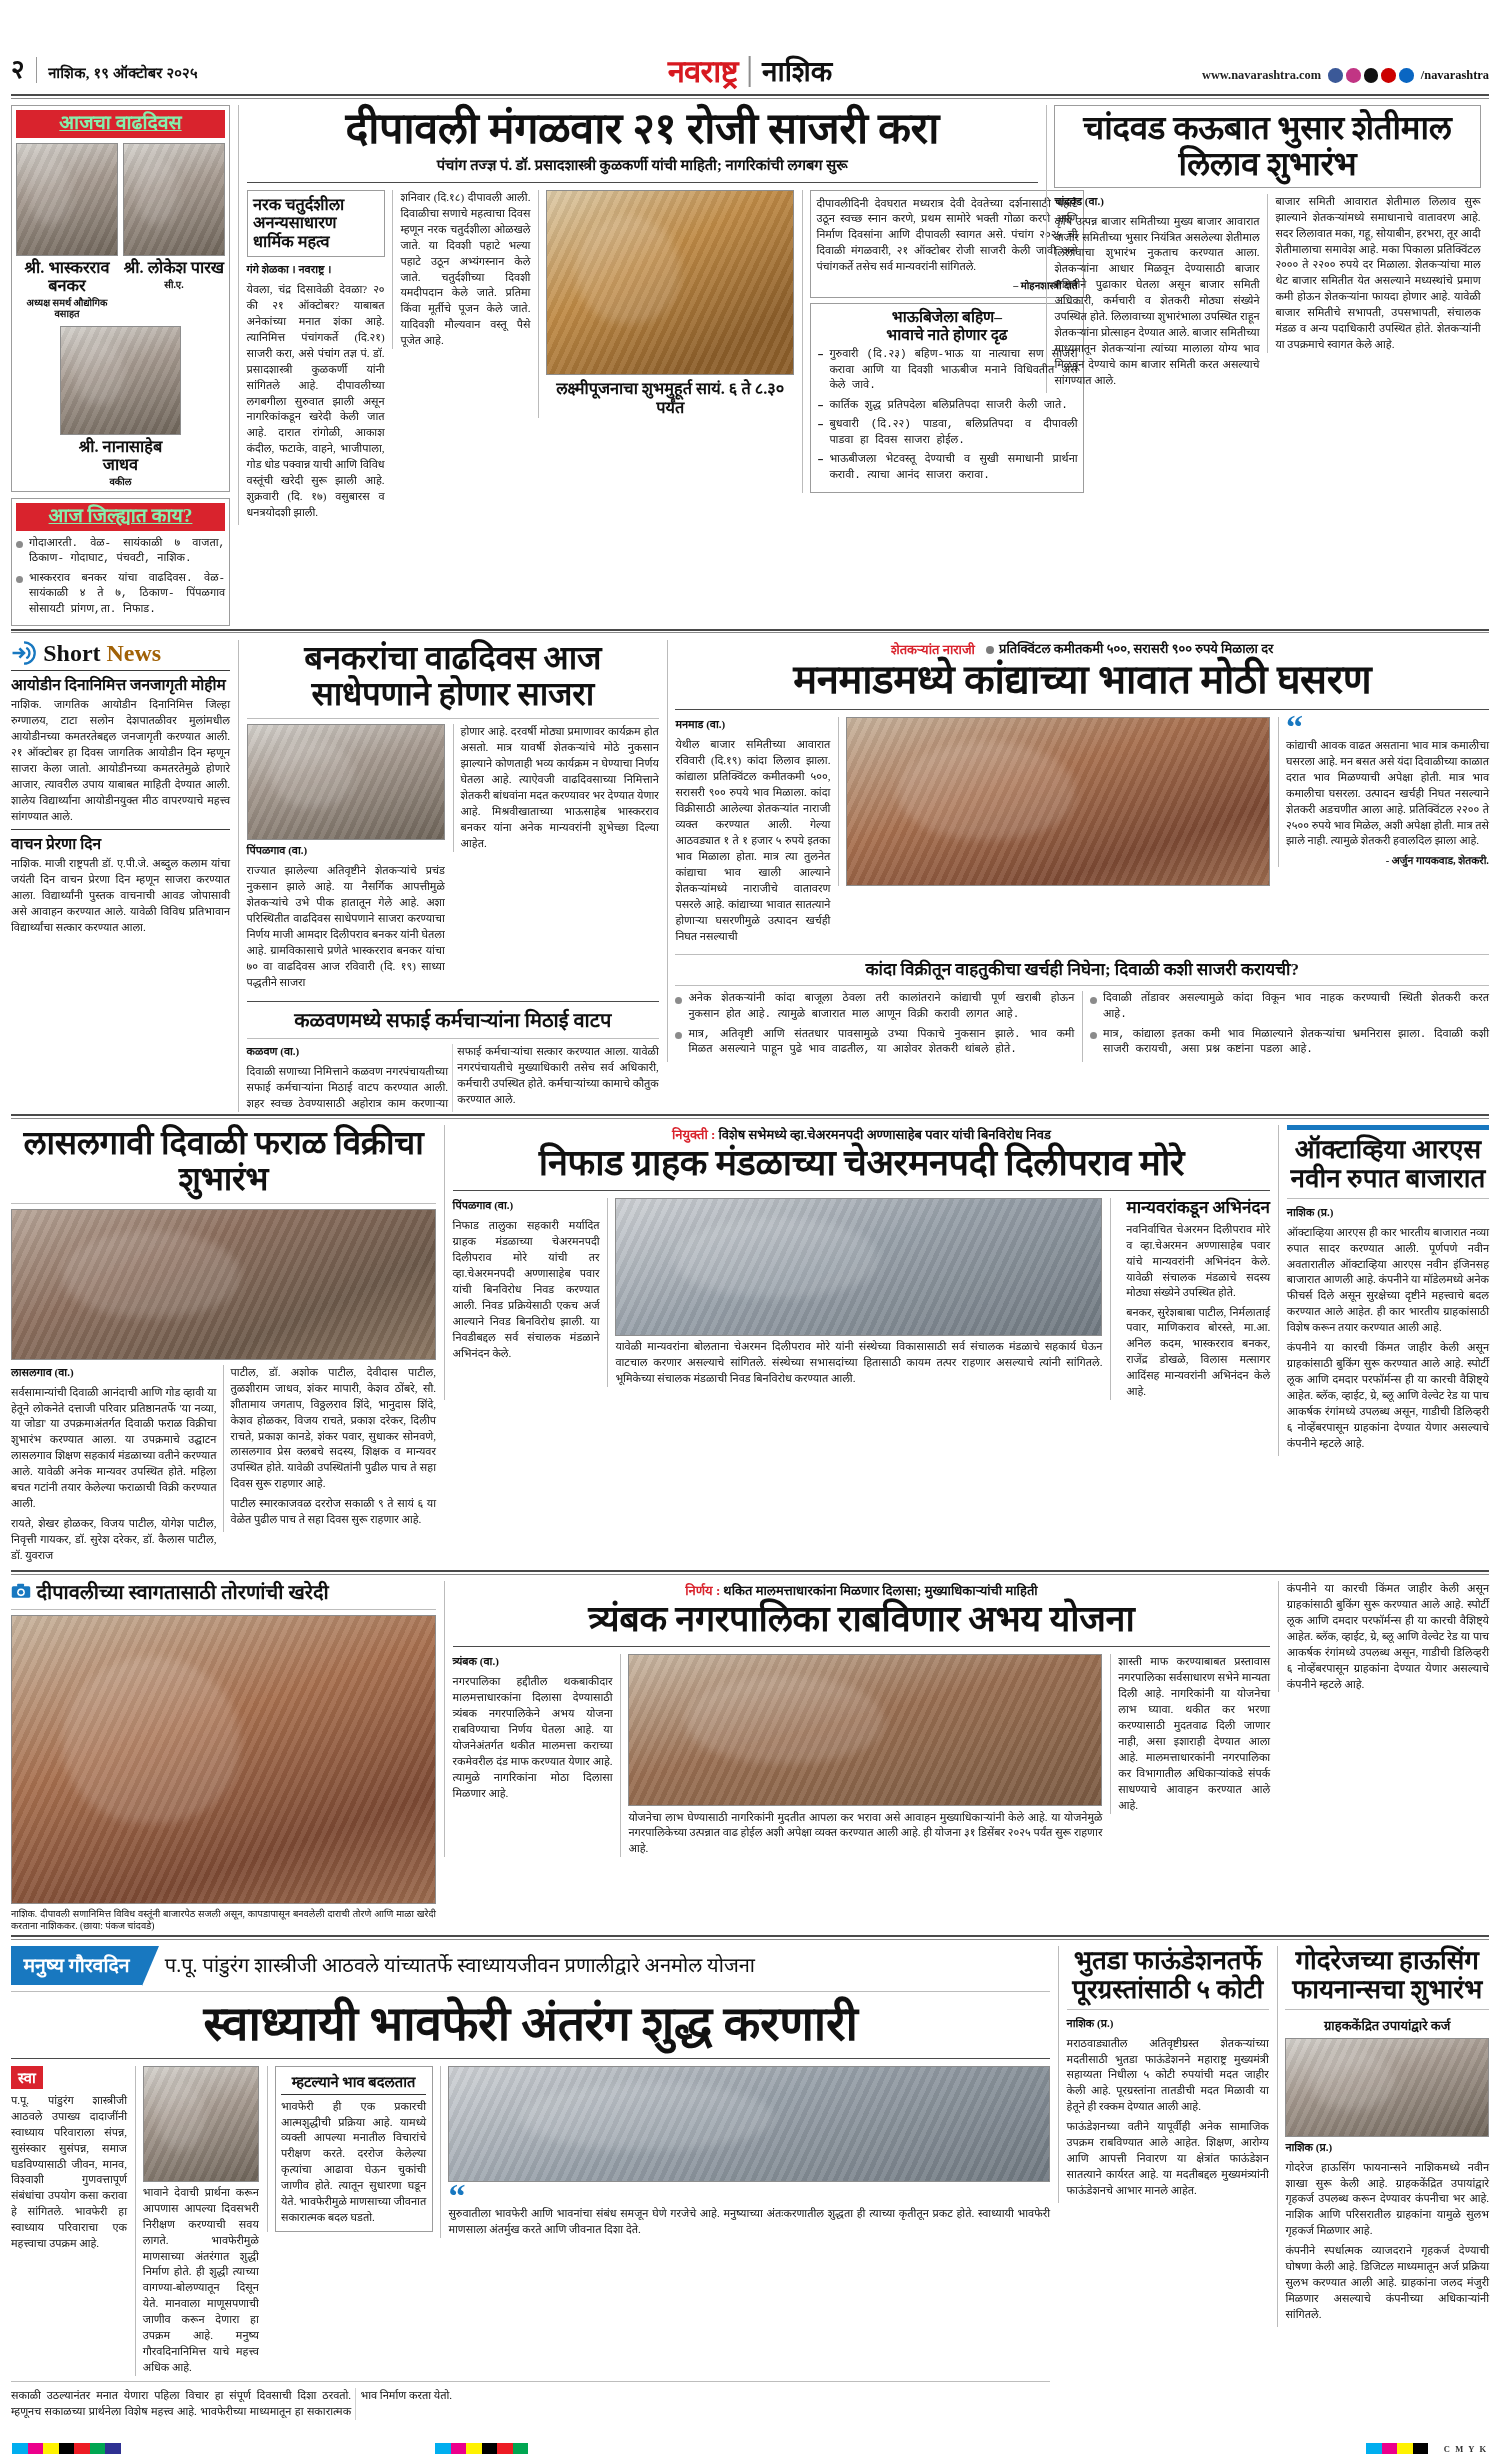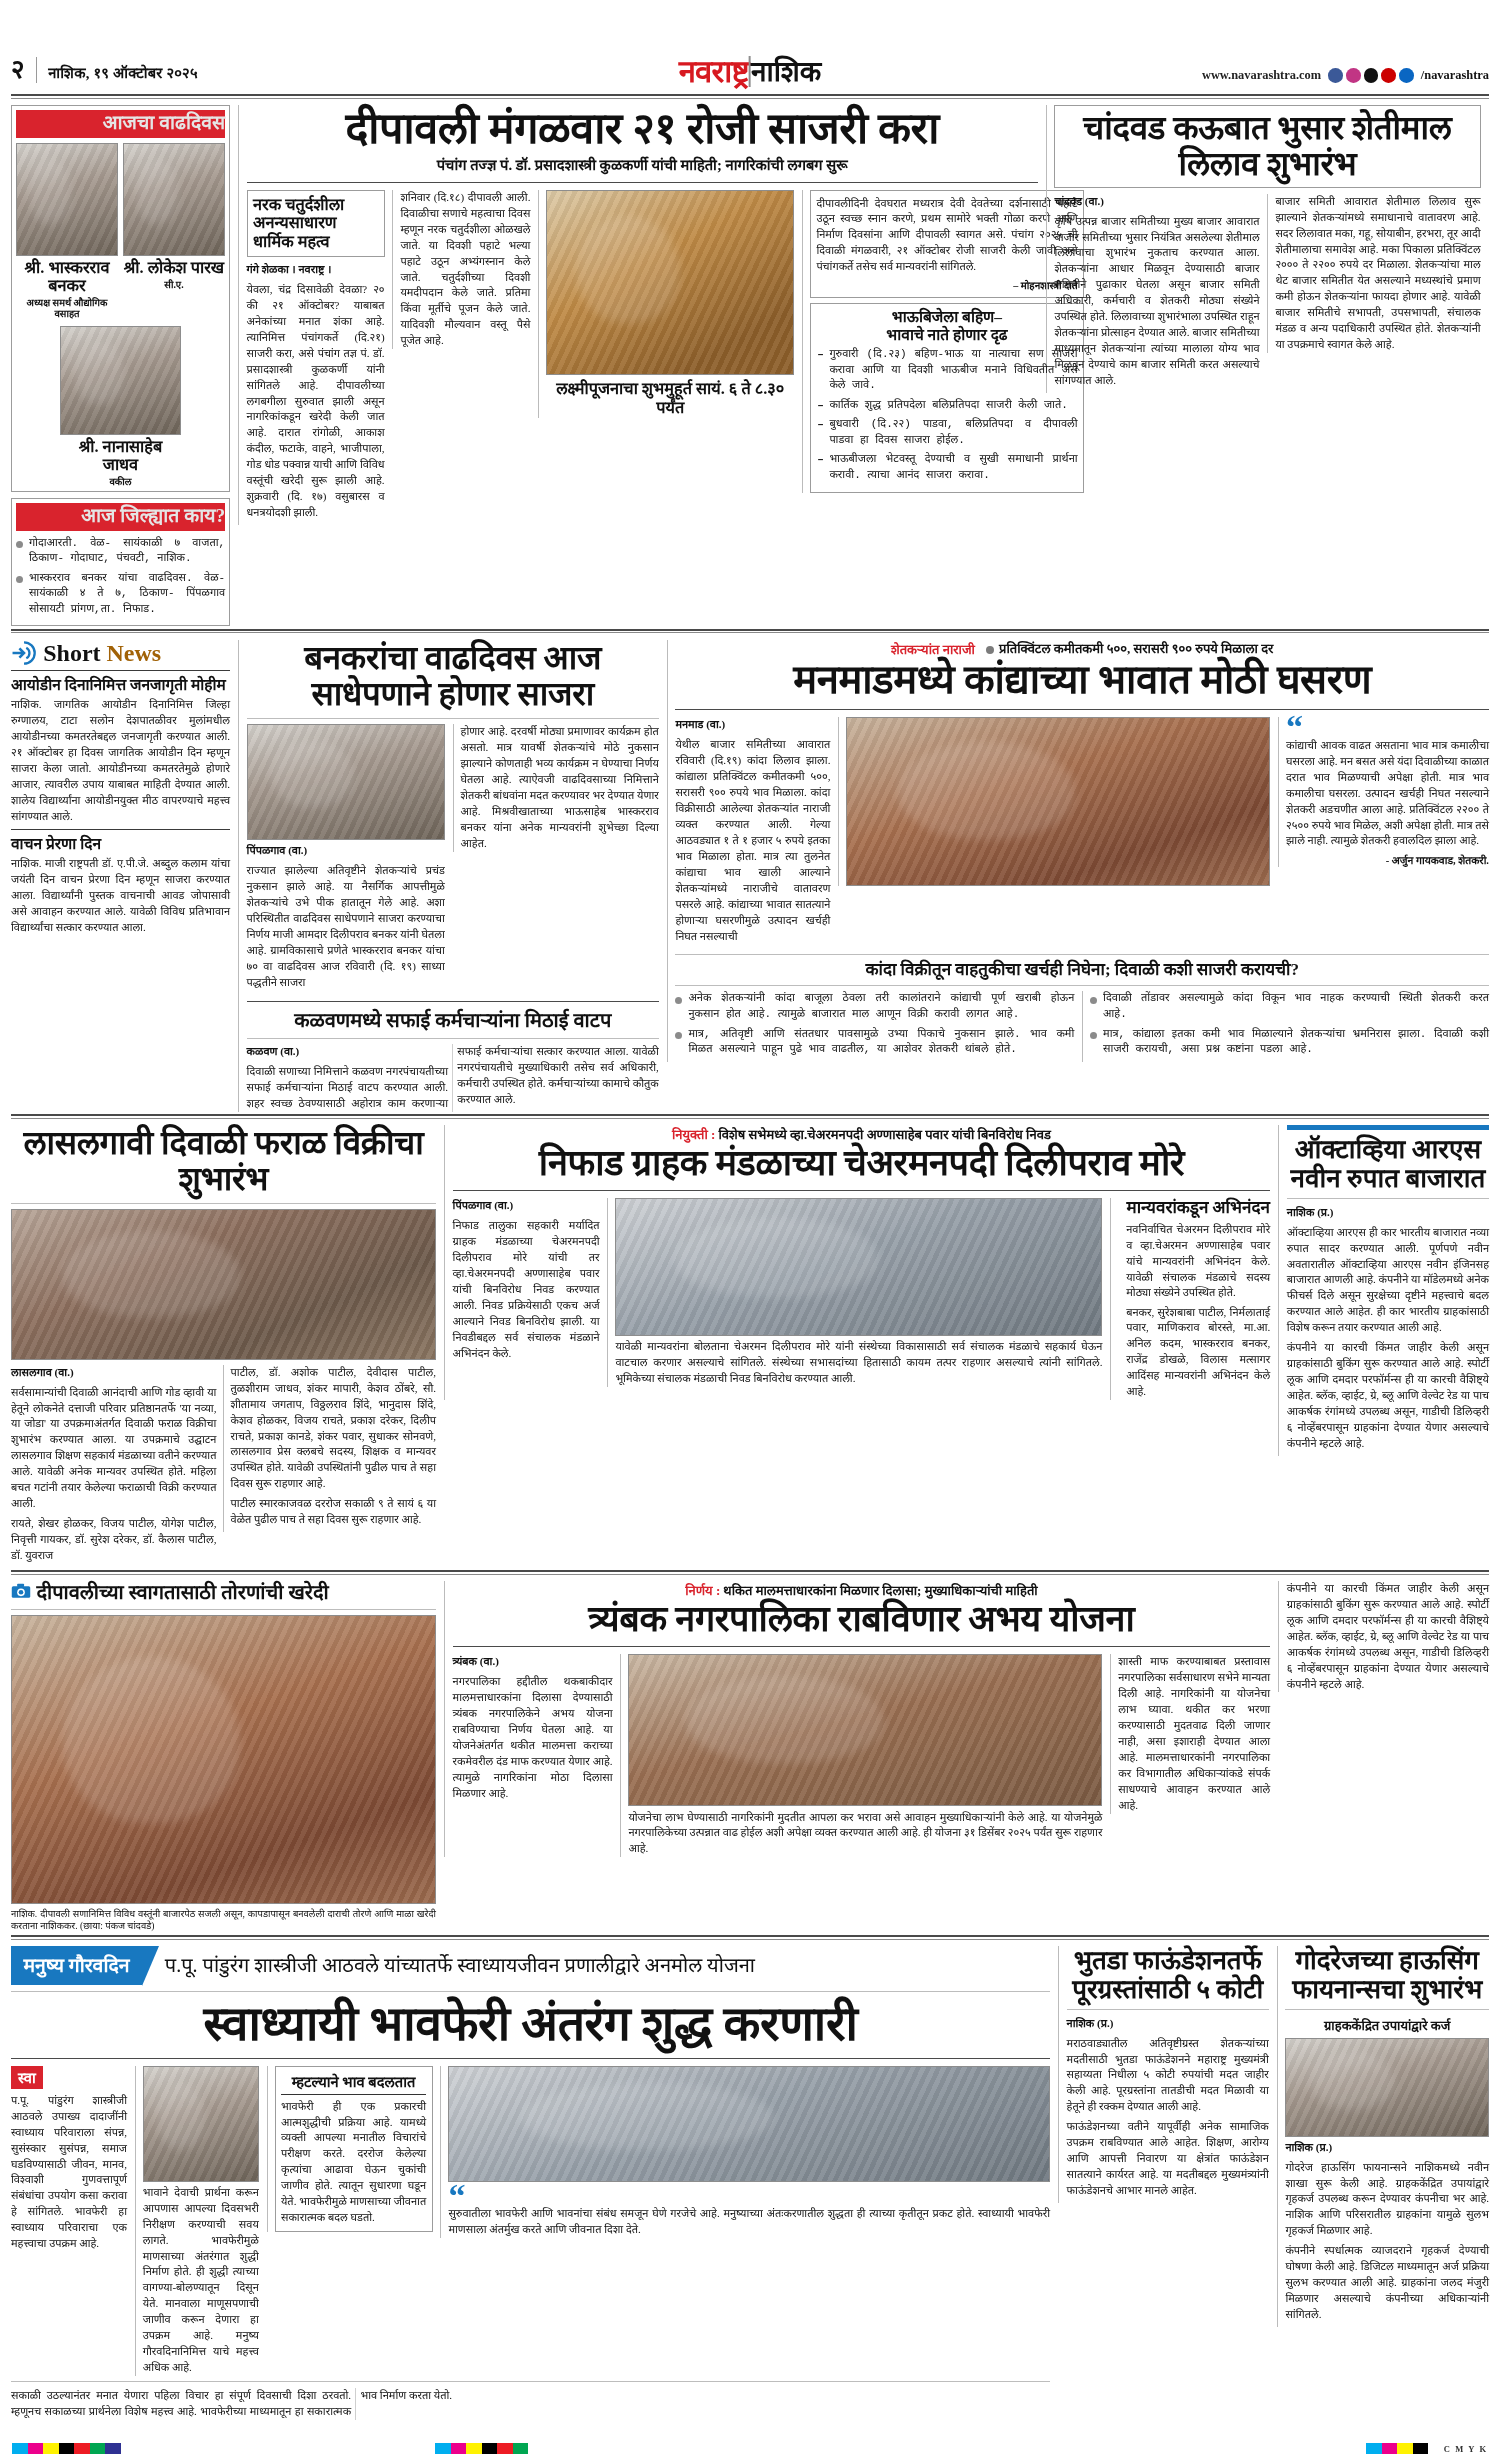--- a/index.html
+++ b/index.html
@@ -12,21 +12,21 @@
   }
   .page { position: relative; width: 1500px; height: 2462px; padding: 0 11px; }
 
   
   .masthead { position: relative; height: 92px; display: flex; align-items: flex-end; }
   .mh-left { display: flex; align-items: baseline; gap: 11px; padding-bottom: 7.8px; }
   .mh-pageno { font-size: 26px; font-weight: 700; line-height: 1; }
   .mh-divider { width: 1.6px; height: 26px; background: #9a9a9a; align-self: flex-end; margin-bottom: 1.6px; }
   .mh-date { font-size: 14.7px; font-weight: 600; letter-spacing: 0.2px; }
   .mh-center { position: absolute; left: 50%; transform: translateX(-50%); bottom: 4.7px;
-               display: flex; align-items: center; }
+               display: flex; align-items: center; gap: 11px; }
   .mh-logo { font-size: 31px; font-weight: 800; color: #d71920; letter-spacing: -0.8px; line-height: 1; }
   .mh-sep { width: 2.3px; height: 31px; background: #8e8e8e; }
   .mh-edition { font-size: 28px; font-weight: 800; color: #111; line-height: 1; }
   .mh-right { position: absolute; right: 0; bottom: 9.3px; display: flex; align-items: center; gap: 7px; }
   .mh-url { font-size: 12.4px; font-weight: 600; color: #222; }
   .soc { display: flex; gap: 3.1px; }
   .soc i { width: 14.7px; height: 14.7px; border-radius: 50%; display: inline-block; }
   .soc .fb { background: #3b5998; } .soc .ig { background: #c13584; }
   .soc .xx { background: #111; } .soc .yt { background: #cc0000; }
   .soc .in { background: #0a66c2; }
@@ -34,22 +34,22 @@
   .rule-double { border-top: 2.3px solid #4a4a4a; border-bottom: 1.6px solid #8a8a8a; height: 4.7px; margin: 2.3px 0 6.2px; }
 
   
   .grid { display: flex; gap: 7.8px; align-items: flex-start; }
   .vline { border-left: 0.8px solid #bbb; }
   .hrule { border-top: 1.6px solid #4a4a4a; margin: 7px 0; }
   .hrule-thin { border-top: 0.8px solid #bdbdbd; margin: 5.4px 0; }
 
   
   .box { border: 0.8px solid #9c9c9c; padding: 3.9px; }
-  .redbar { background: #d9232d; color: #e5e5e5; text-align: right;
-            font-size: 19.4px; font-weight: 800; padding: 3.1px 0 4.7px; line-height: 1.05; }
+  .redbar { background: #d9232d; color: #86efac; text-align: center;
+            font-size: 19.4px; font-weight: 800; padding: 3.1px 0 4.7px; line-height: 1.05; text-decoration: underline; }
   .bluebar { background: #1878c0; color: #fff; font-size: 19.4px; font-weight: 800;
              padding: 5.4px 12.4px 7px; display: inline-block; position: relative; }
   .bluebar::after { content: ""; position: absolute; right: -17px; top: 0;
                     border-left: 17px solid #1878c0; border-bottom: 40px solid transparent; }
 
   
   .photo { background: linear-gradient(150deg,#c8ccd0,#9fa5ac 45%,#7e858d); border: 0.8px solid #8d8d8d;
            position: relative; overflow: hidden; }
   .photo.portrait { background: linear-gradient(165deg,#d5d2cd,#a69a90 40%,#6e6459); }
   .photo.crowd { background: linear-gradient(155deg,#b9a79a,#8d6f5e 35%,#6d5a4b 70%,#8a7561); }

